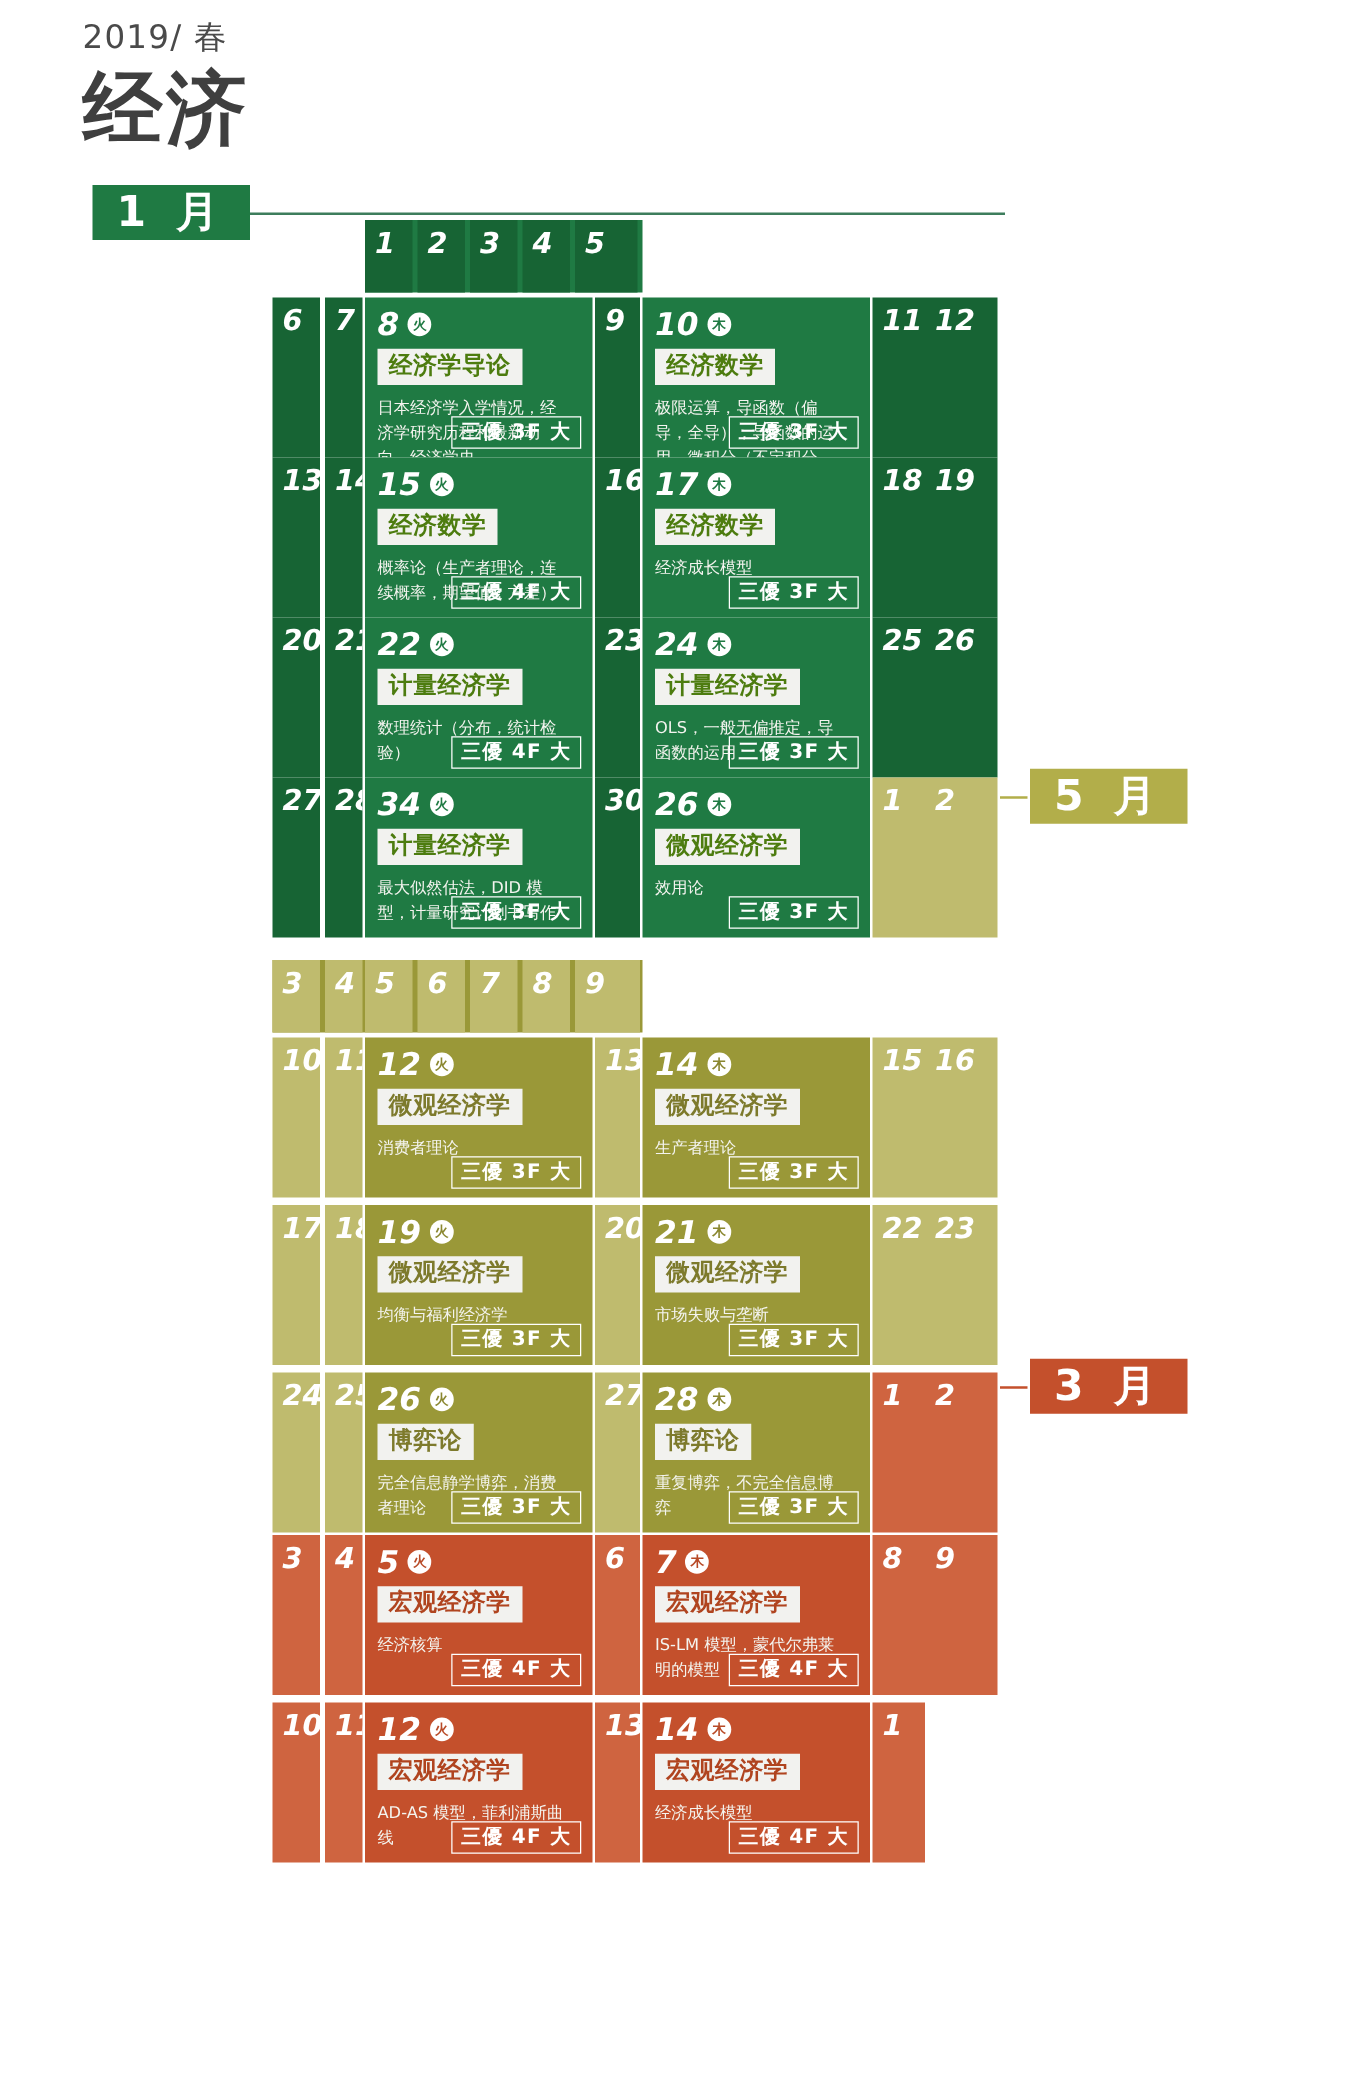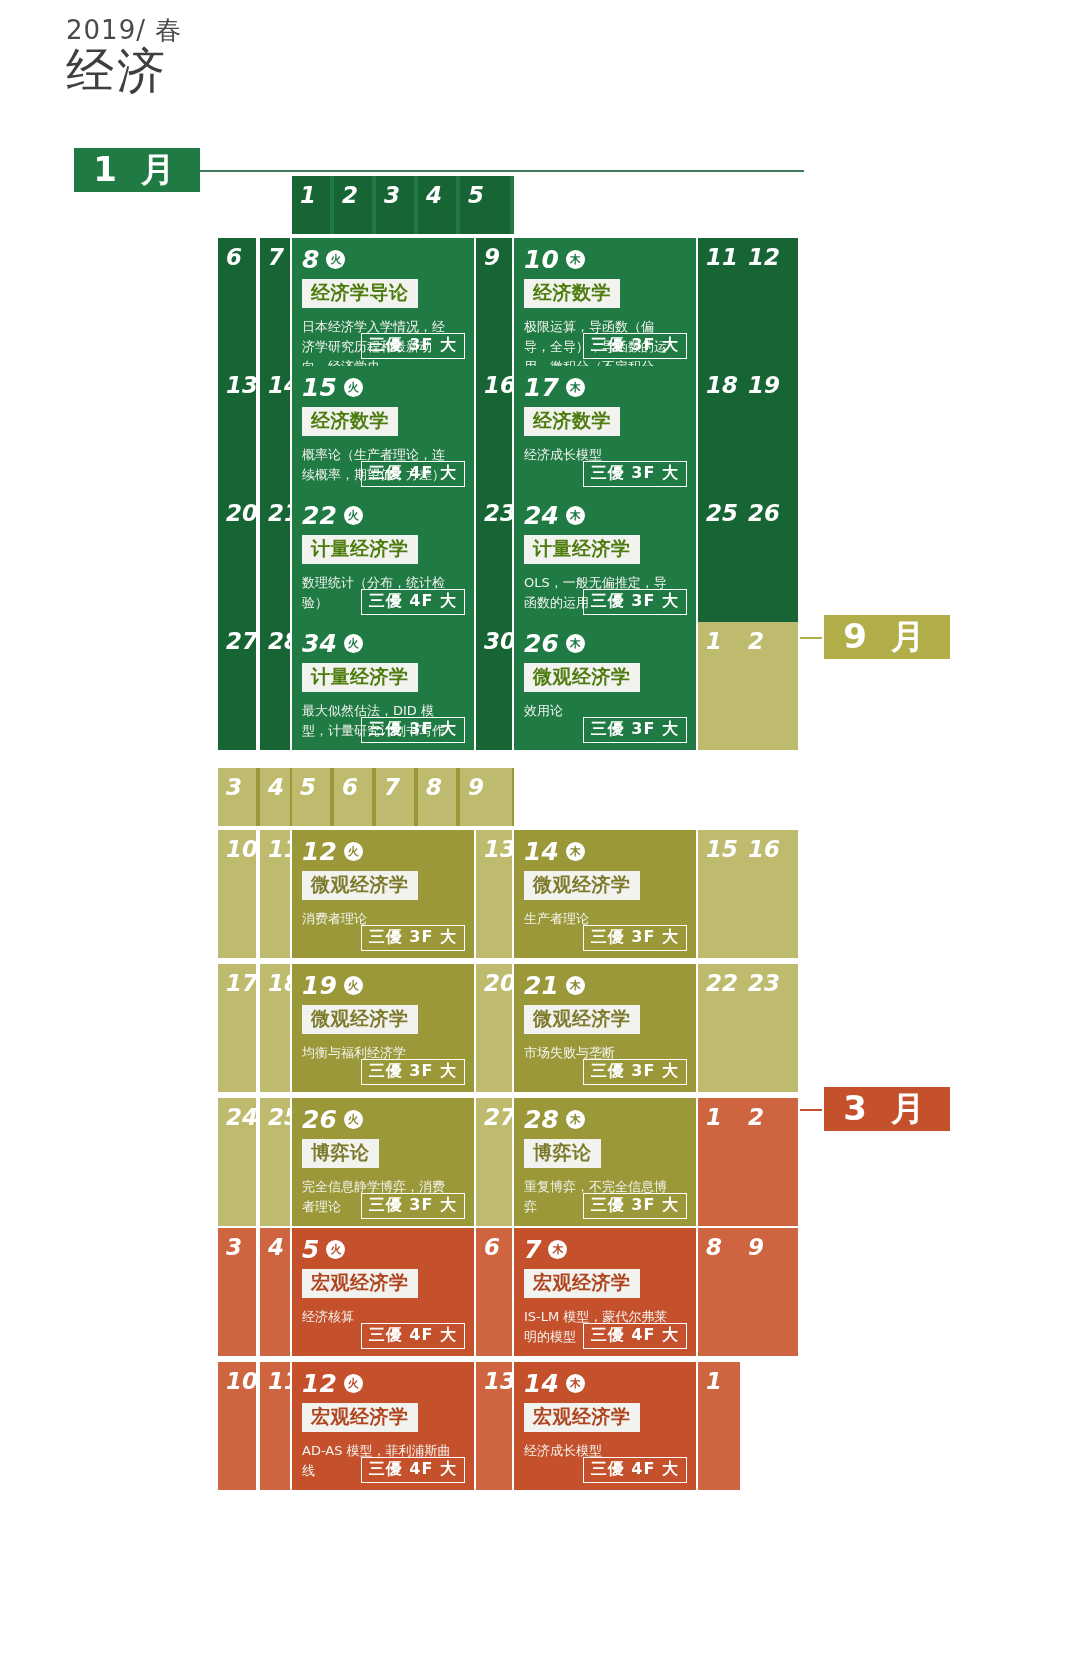--- a/index.html
+++ b/index.html
@@ -6,21 +6,21 @@
   body{
     width:1080px;height:1662px;
     background:#ffffff;
     font-family:"DejaVu Sans","Liberation Sans",sans-serif;
     position:relative;
     overflow:hidden;
   }
   
   .hdr{position:absolute;left:66px;top:16px;}
   .hdr-term{font-size:26px;color:#4a4a4a;letter-spacing:1px;font-weight:400;line-height:1.1;}
-  .hdr-title{font-size:48px;color:#3f3f3f;font-weight:400;letter-spacing:3px;line-height:1.05;}
+  .hdr-title{font-size:64px;color:#3f3f3f;font-weight:700;letter-spacing:3px;margin-top:10px;line-height:1.05;}
 
   
   .month-tab{
     position:absolute;color:#fff;font-weight:700;font-size:34px;
     letter-spacing:6px;display:flex;align-items:center;justify-content:center;
     box-sizing:border-box;
   }
   #month-tab-1{left:74px;top:148px;width:126px;height:44px;background:#1f7a43;}
   #month-tab-2{left:824px;top:615px;width:126px;height:44px;background:#b2ae4a;}
   #month-tab-3{left:824px;top:1087px;width:126px;height:44px;background:#c4502c;}
@@ -91,21 +91,21 @@
 <body>
 
 <div class="hdr">
   <div class="hdr-term">2019/ 春</div>
   <div class="hdr-title">经济</div>
 </div>
 
 <div class="month-tab" id="month-tab-1">1 月</div>
 <div class="tab-line" id="tabline-1"></div>
 
-<div class="month-tab" id="month-tab-2">9 月</div>
+<div class="month-tab" id="month-tab-2">5 月</div>
 <div class="tab-line" id="tabline-2"></div>
 
 <div class="month-tab" id="month-tab-3">3 月</div>
 <div class="tab-line" id="tabline-3"></div>
 
 <div id="grid">
     <div class="cell plain c-green-d" style="left: 292px; top: 176px; width: 38px; height: 58px;">
       <div class="daynum">1</div>
     </div>
     <div class="cell plain c-green-d" style="left: 334px; top: 176px; width: 38px; height: 58px;">

